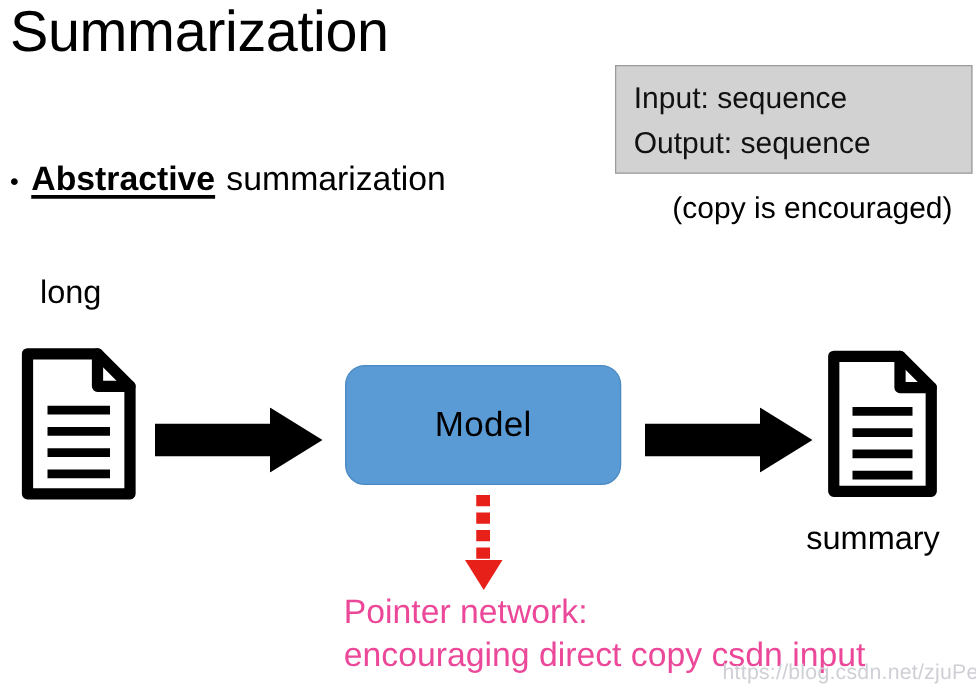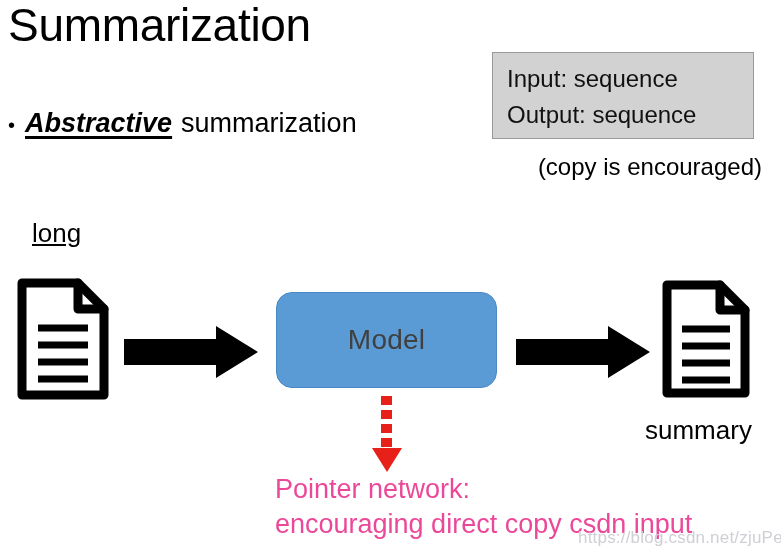--- a/index.html
+++ b/index.html
@@ -44,33 +44,33 @@
     display: flex;
     align-items: baseline;
   }
   #bullet-row .bullet-dot {
     font-size: 20px;
     line-height: 34px;
     margin-right: 10px;
   }
   #bullet-row .em-term {
     font-weight: bold;
-    font-style: italic;
     text-decoration: underline;
     text-underline-offset: 4px;
     text-decoration-thickness: 3px;
     margin-right: 9px;
+    margin-top: 20px;
   }
 
   
   #io-box {
     position: absolute;
     left: 492px;
     top: 52px;
-    width: 262px;
+    width: 286px;
     height: 87px;
     background: #d2d2d2;
     border: 1px solid #9a9a9a;
     box-sizing: border-box;
   }
   #io-box .io-line {
     position: absolute;
     left: 14px;
     font-size: 24px;
     line-height: 30px;
@@ -92,21 +92,21 @@
   }
 
   
   .cap {
     position: absolute;
     font-size: 26px;
     line-height: 32px;
     white-space: nowrap;
     color: #000;
   }
-  #cap-long     { left: 32px;  top: 217px; text-decoration: underline; }
+  #cap-long     { left: 32px;  top: 217px; }
   #cap-document { left: -1px;  top: 414px; }
   #cap-short    { left: 668px; top: 226px; }
   #cap-summary  { left: 645px; top: 414px; }
 
   
   .doc-icon { position: absolute; }
   #doc-left  { left: 14px;  top: 275px; width: 98px; height: 128px; }
   #doc-right { left: 659px; top: 277px; width: 94px; height: 124px; }
 
   
@@ -123,21 +123,21 @@
     height: 96px;
     background: #5b9bd5;
     border: 1px solid #4a89c4;
     border-radius: 16px;
     box-sizing: border-box;
     display: flex;
     align-items: center;
     justify-content: center;
   }
   #model-label {
-    color: #404040;
+    color: #000000;
     font-size: 28px;
     line-height: 34px;
     letter-spacing: 0.2px;
   }
 
   
   #red-arrow {
     position: absolute;
     left: 370px;
     top: 396px;

